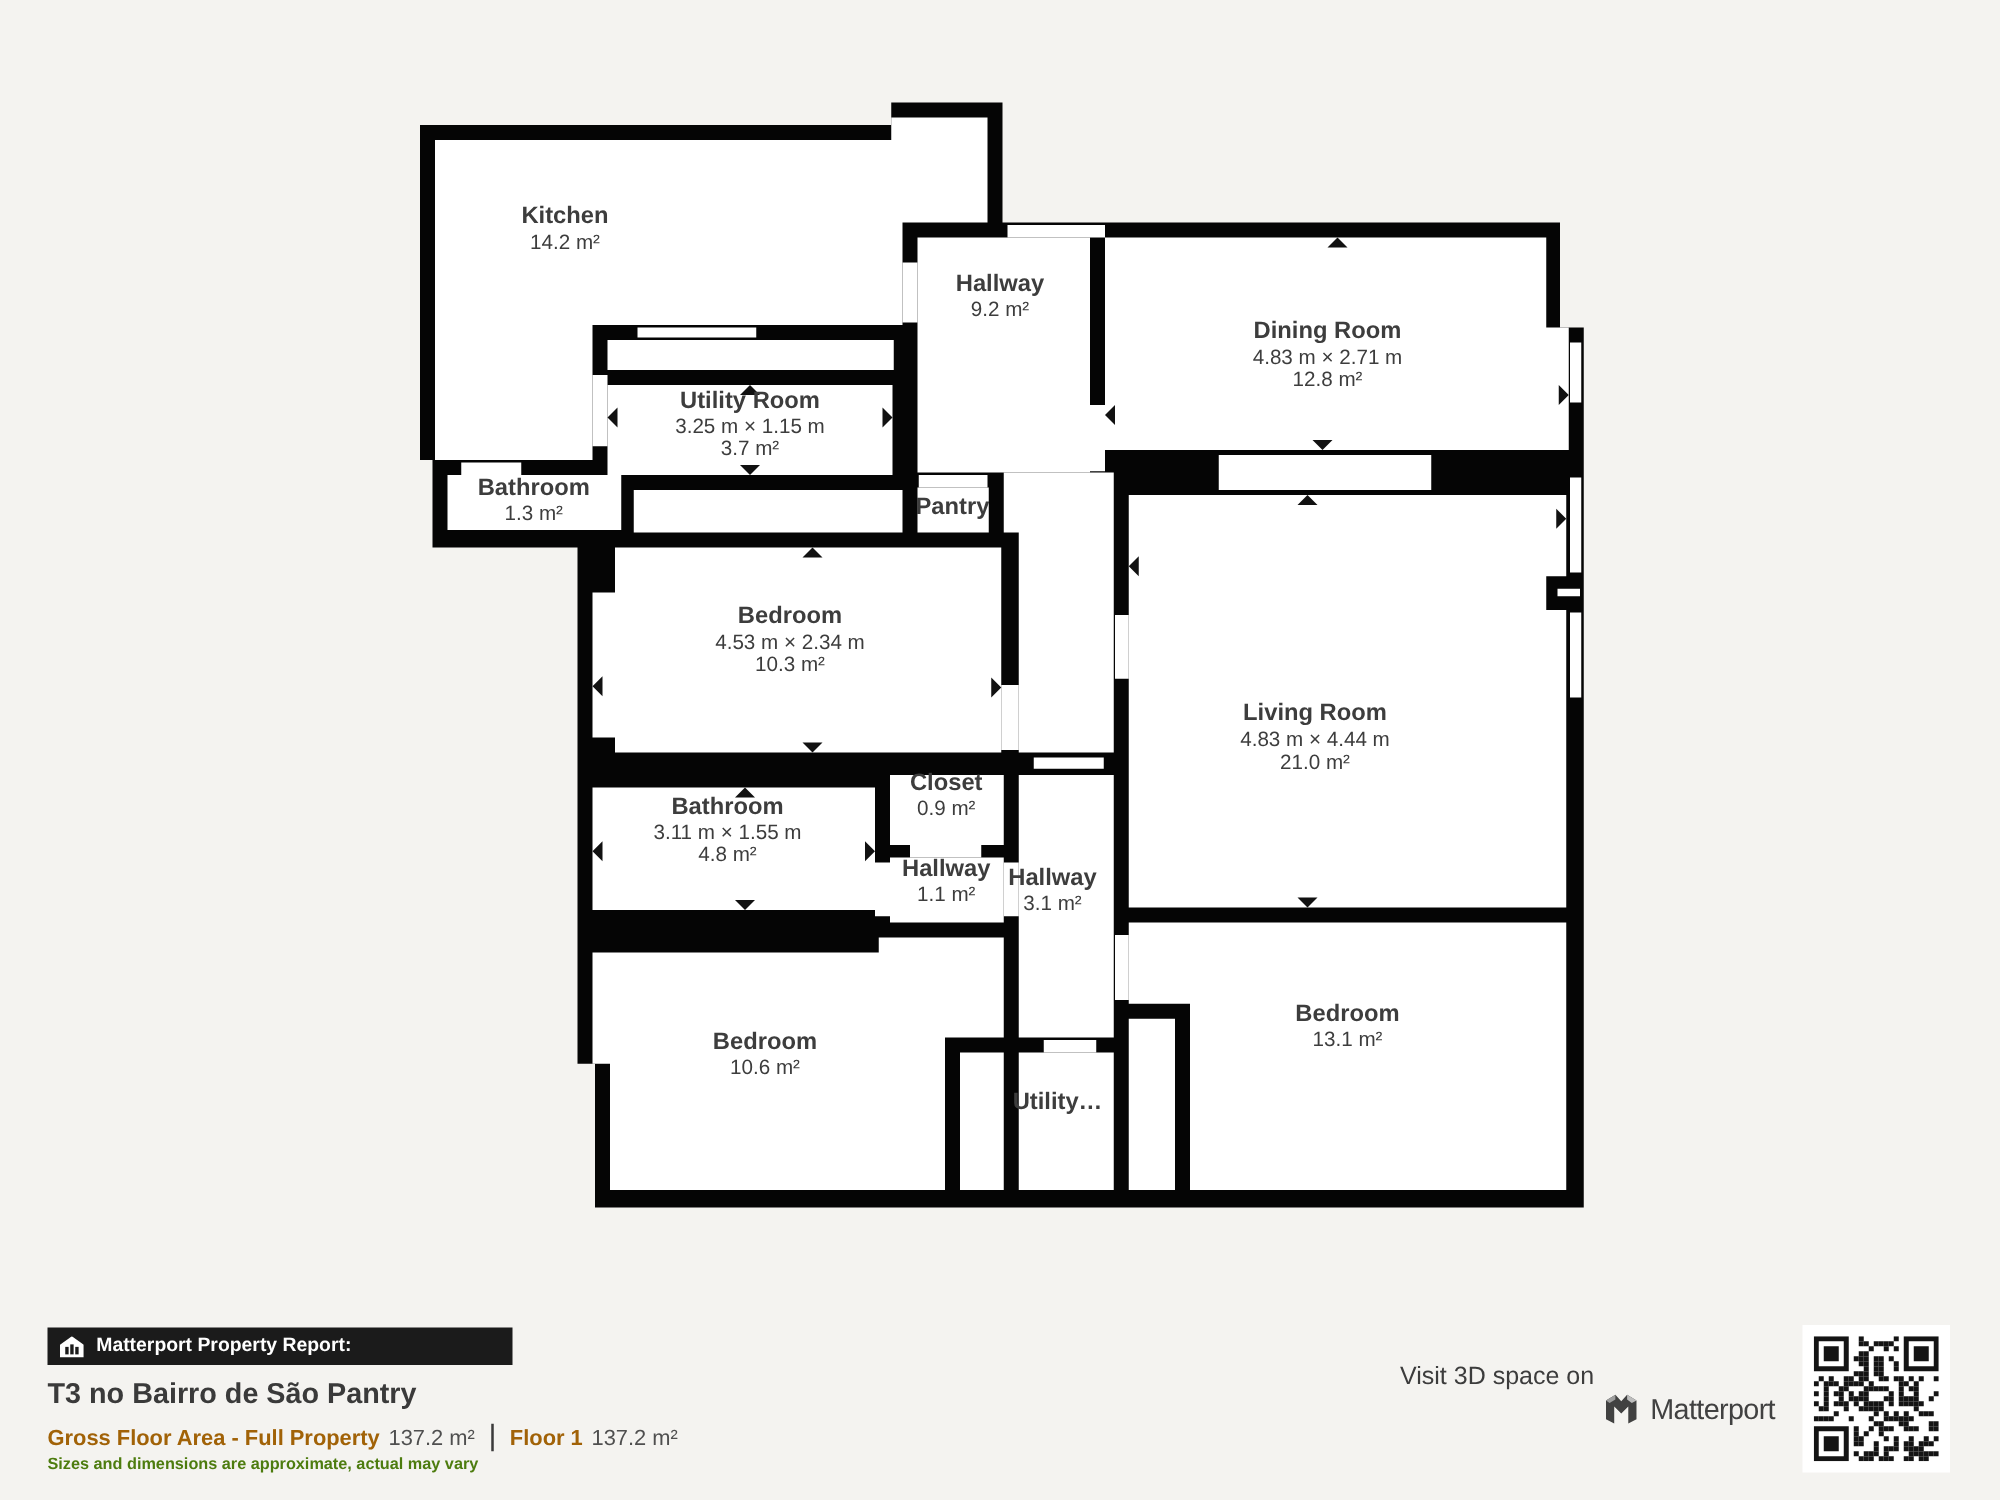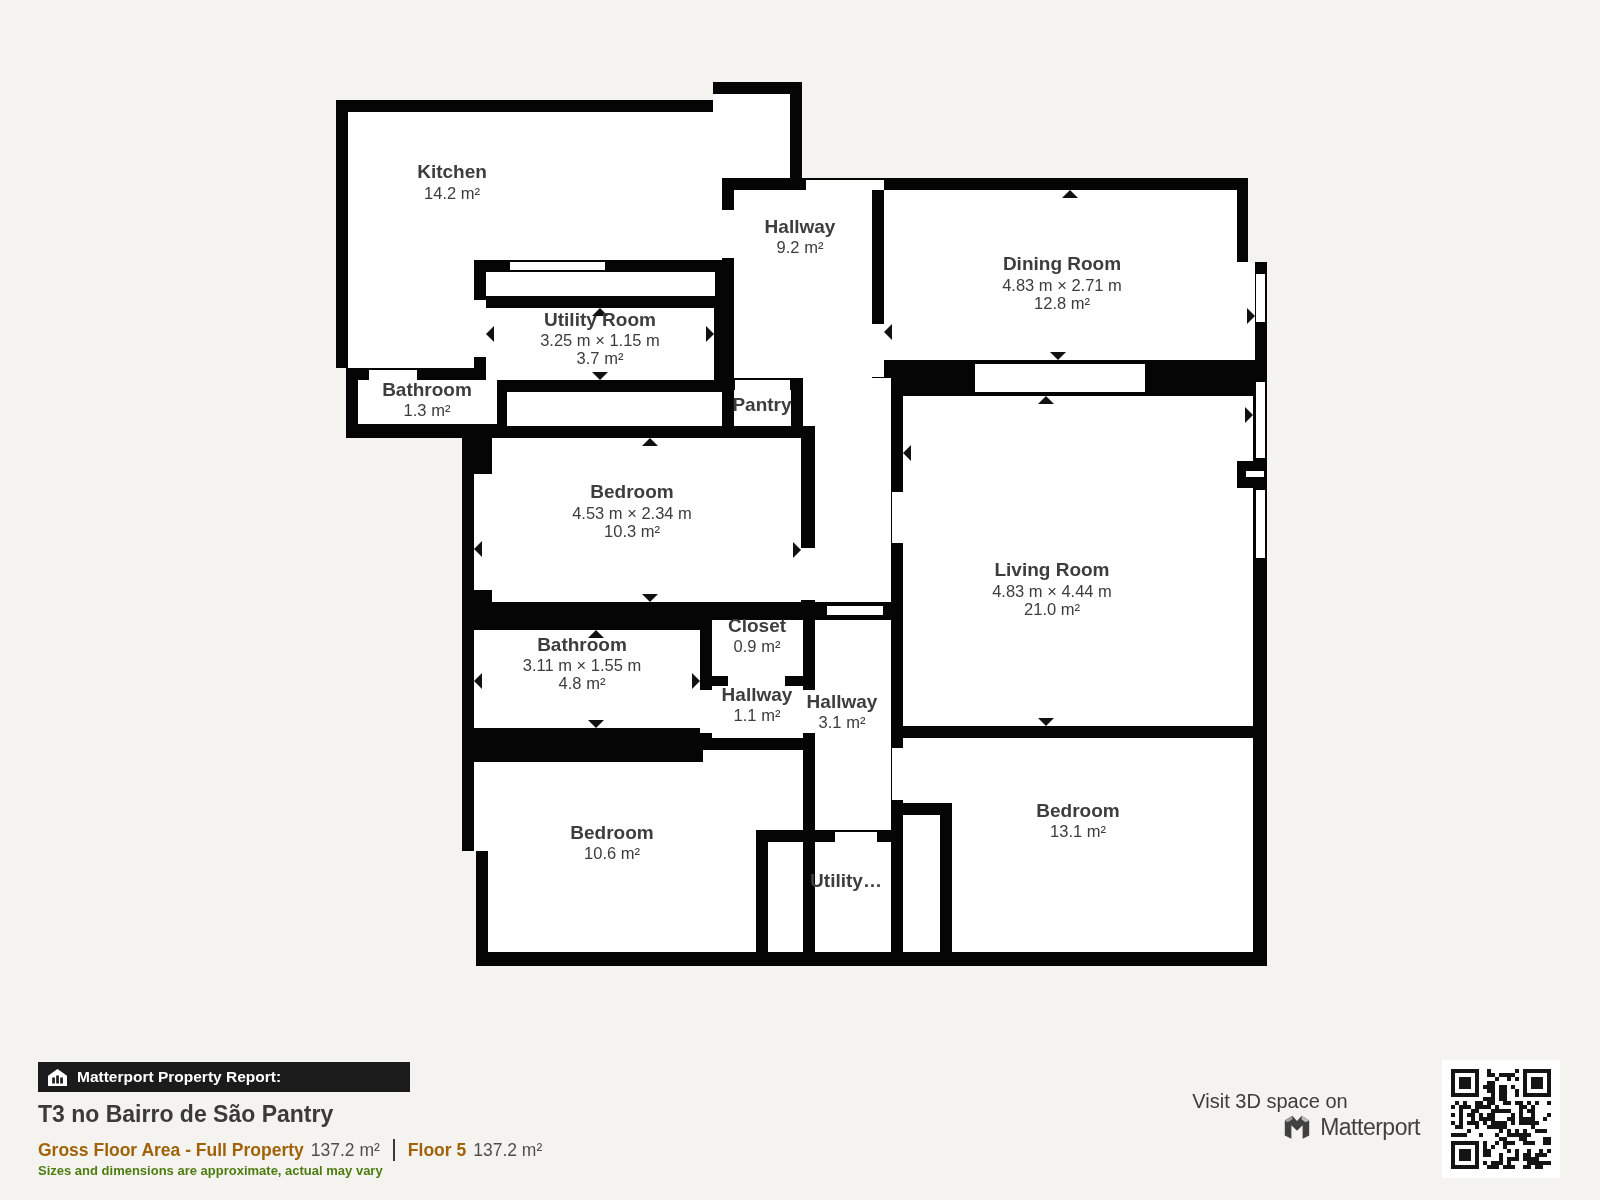--- a/index.html
+++ b/index.html
@@ -14,21 +14,21 @@
   text.rsub{font-family:"Liberation Sans",sans-serif;font-size:16.5px;fill:#3d3d3d;text-anchor:middle;}
   .report-bar{position:absolute;left:38px;top:1062px;width:372px;height:30px;background:#1b1b1b;
     display:flex;align-items:center;gap:10px;padding-left:10px;box-sizing:border-box;}
   .report-bar span{color:#ffffff;font-size:15.5px;font-weight:bold;}
   .prop-title{position:absolute;left:38px;top:1101px;font-size:23px;font-weight:bold;color:#3a3a3a;}
   .gfa-line{position:absolute;left:38px;top:1139px;font-size:17.5px;color:#4f4f4f;
     display:flex;align-items:center;}
   .gfa-line .b{font-weight:bold;color:#a16207;margin-right:7px;}
   .gfa-line .divider{display:inline-block;width:2px;height:22px;background:#3a3a3a;margin:0 13px;}
   .disclaimer{position:absolute;left:38px;top:1163px;font-size:13px;color:#4d7c0f;font-weight:bold;}
-  .visit-label{position:absolute;left:1120px;top:1090px;width:300px;text-align:center;
+  .visit-label{position:absolute;left:1120px;top:1090px;width:300px;text-align:left;
     font-size:20px;color:#3c3c3c;}
   .brand-row{position:absolute;left:1120px;top:1112px;width:300px;display:flex;
     justify-content:flex-end;align-items:center;gap:8px;}
   .brand-row .wordmark{font-size:23px;font-weight:normal;color:#414141;letter-spacing:-0.5px;text-align:center;}
   .qr-box{position:absolute;left:1442px;top:1060px;width:118px;height:118px;background:#ffffff;}
   .qr-box svg{position:absolute;left:9px;top:9px;}
 </style>
 </head>
 <body>
 
@@ -178,21 +178,21 @@
     </svg>
     <span>Matterport Property Report:</span>
   </div>
 
   <div class="prop-title">T3 no Bairro de São Pantry</div>
 
   <div class="gfa-line">
     <span class="b">Gross Floor Area - Full Property</span>
     <span>137.2 m²</span>
     <span class="divider"></span>
-    <span class="b">Floor 5</span>
+    <span class="b">Floor 1</span>
     <span>137.2 m²</span>
   </div>
 
   <div class="disclaimer">Sizes and dimensions are approximate, actual may vary</div>
 
   <div class="visit-label">Visit 3D space on</div>
 
   <div class="brand-row">
     <svg width="30" height="30" viewBox="0 0 32 32">
       <path fill="#414141" d="M3,9 L11,4 L16,9.5 L21,4 L29,9 L29,25 L22,28.5 L22,14 L16,20 L10,14 L10,28.5 L3,25 Z"></path>

